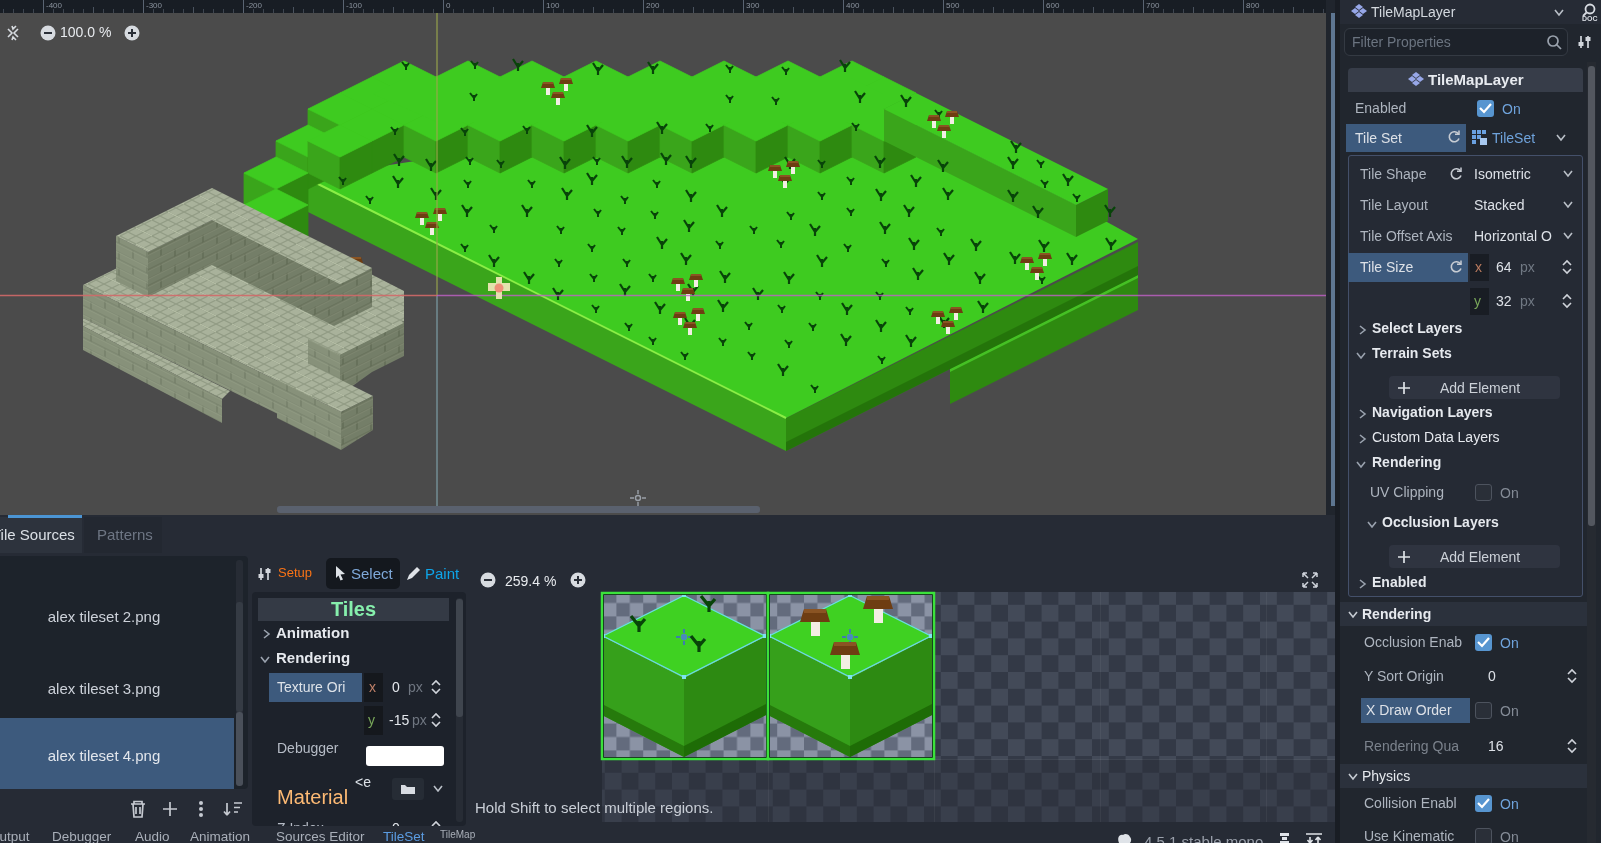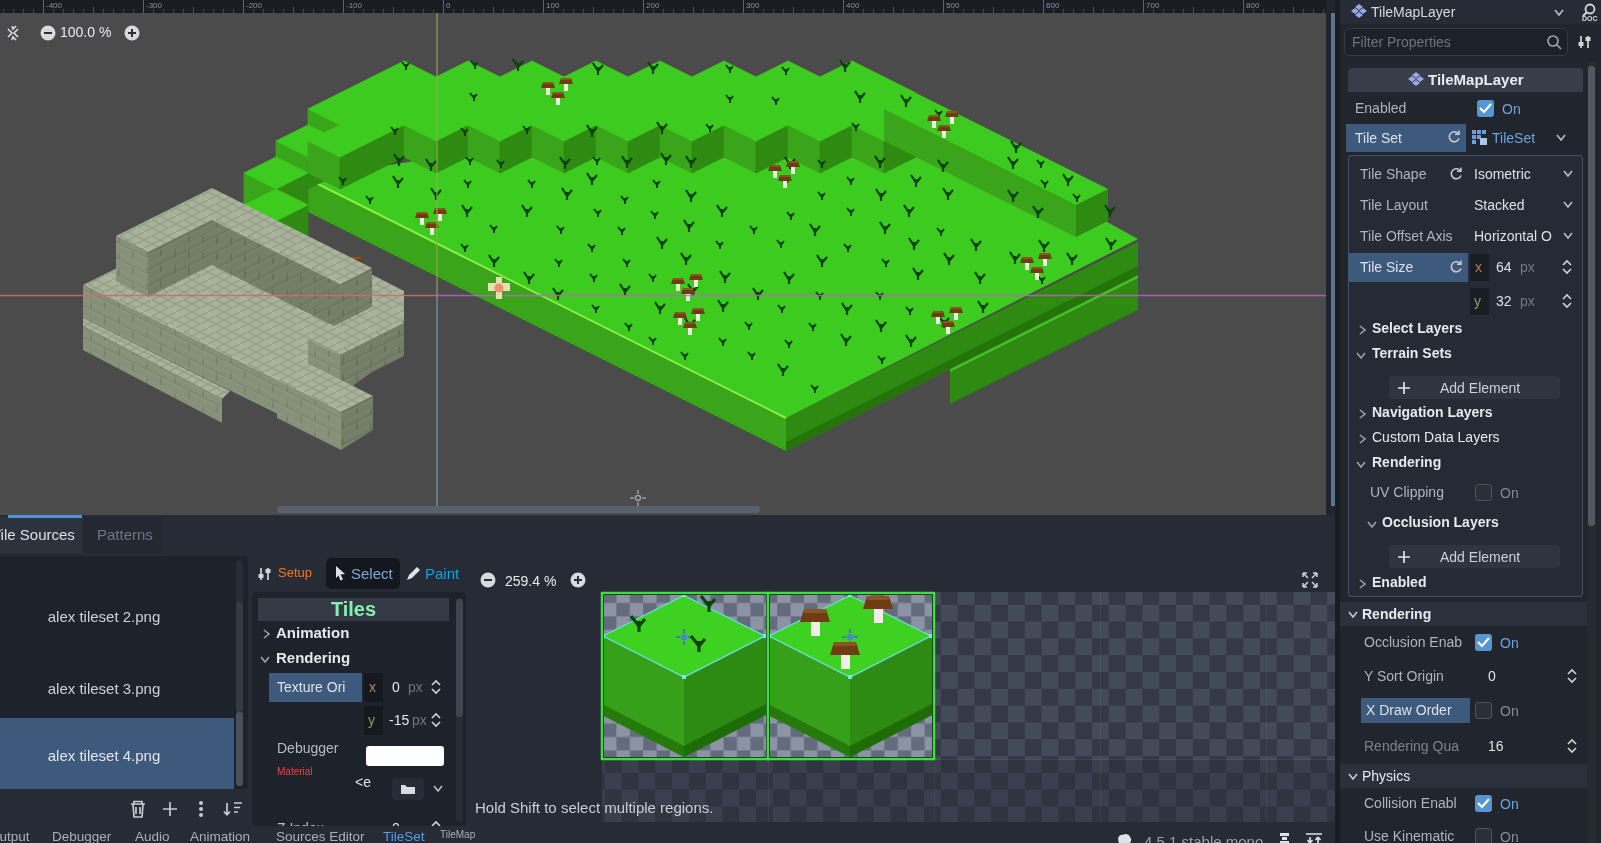--- a/index.html
+++ b/index.html
@@ -606,21 +606,21 @@
       </svg>
   <div class="abs" style="left:112px;top:114px;width:19px;height:29px;background:#15181d"></div>
   <div class="abs" style="left:116px;top:120px;color:#79a85a;font-size:14px">y</div>
   <div class="abs" style="left:137px;top:120px;color:#e3e7ec;font-size:14px">-15</div>
   <div class="abs" style="left:160px;top:120px;color:#6f7680;font-size:14px">px</div>
   <svg class="abs" style="left:178px;top:120px" width="12" height="16" fill="none" stroke="#cfd3da" stroke-width="1.6">
         <path d="M2,6 L6,2 L10,6 M2,10 L6,14 L10,10"></path>
       </svg>
   <div class="abs" style="left:25px;top:148px;color:#b6bcc6;font-size:14px">Debugger</div>
   <div class="abs" style="left:114px;top:154px;width:78px;height:20px;background:#fff;border-radius:3px"></div>
-  <div class="abs" style="left:25px;top:174px;color:#ef4444;font-size:10px">Material</div>
+  <div class="abs" style="left:25px;top:194px;color:#fdba74;font-size:20px">Material</div>
   <div class="abs" style="left:103px;top:182px;color:#dde2e8;font-size:14px">&lt;e</div>
   <div class="abs" style="left:140px;top:186px;width:32px;height:22px;background:#262c35;border-radius:3px"></div>
   <svg class="abs" style="left:148px;top:190px" width="17" height="14">
         <path d="M1,3 L1,12 L15,12 L15,5 L7,5 L5,3 Z" fill="#d8dce2"></path>
       </svg>
   <svg class="abs" style="left:180px;top:191px" width="12" height="10">
         <path d="M2,3 L6,8 L10,3" fill="none" stroke="#b9bfc7" stroke-width="1.6"></path>
       </svg>
   <div class="abs" style="left:25px;top:228px;color:#b6bcc6;font-size:14px">Z Index</div>
   <div class="abs" style="left:140px;top:228px;color:#e3e7ec;font-size:14px">0</div>

